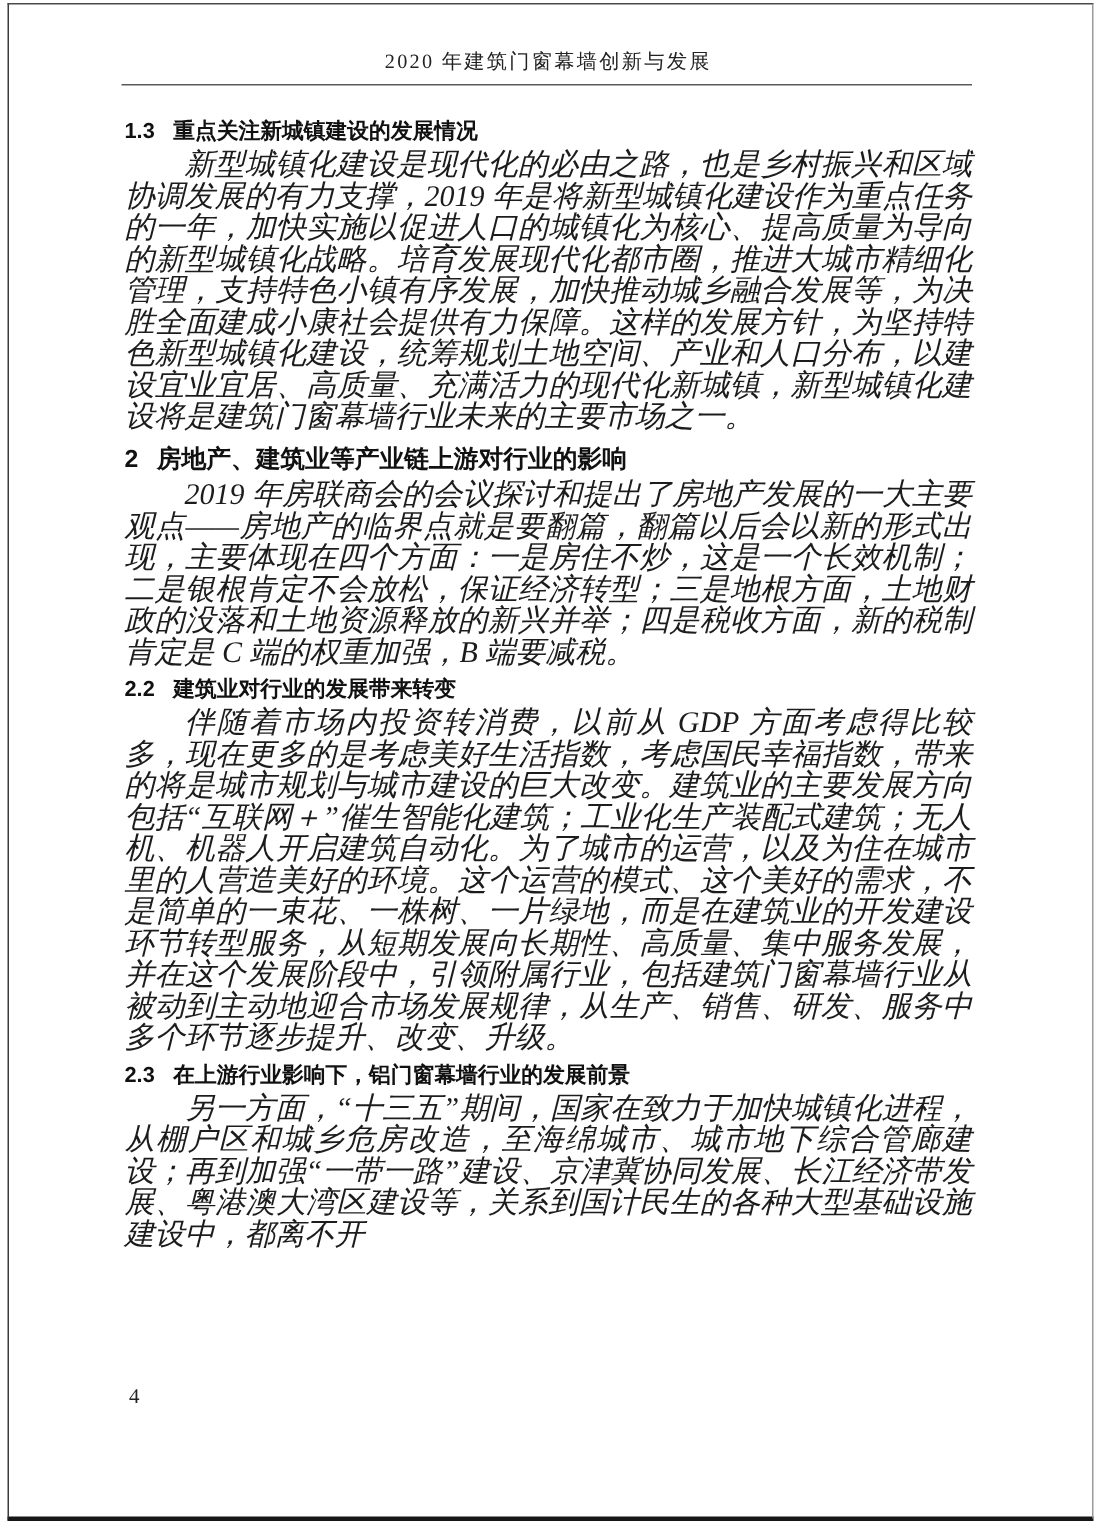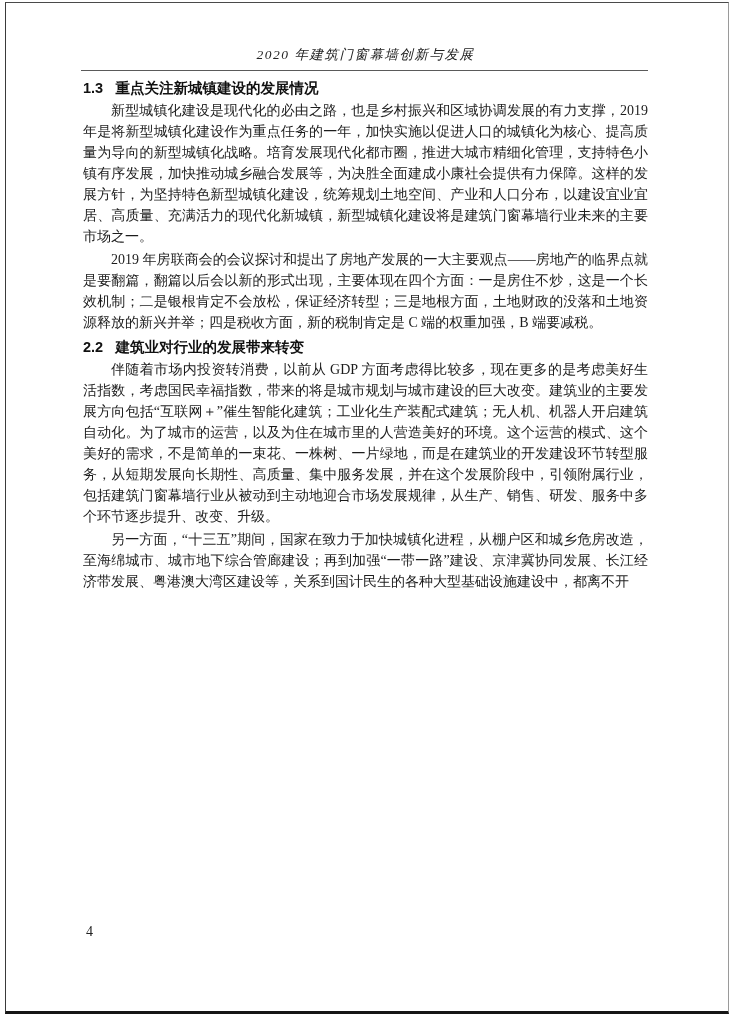--- a/index.html
+++ b/index.html
@@ -27,23 +27,22 @@
     border-bottom: 3px solid #161616;
     pointer-events: none;
   }
   .content {
     position: absolute;
     left: 83px;
     top: 0;
     width: 565px;
   }
   .running-header {
-    margin-top: 46px;
+    margin-top: 32px;
     text-align: center;
-    font-style: italic;
     font-size: 13.5px;
     line-height: 17px;
     letter-spacing: 1.5px;
     color: #222222;
   }
   .header-rule {
     margin-top: 7px;
     margin-left: -2px;
     border-bottom: 1px solid #5a5a5a;
     height: 0;
@@ -54,41 +53,42 @@
     font-weight: bold;
     margin: 0;
   }
   h3.sec {
     font-size: 14.5px;
     line-height: 19px;
     margin-top: 5px;
     margin-bottom: 0;
   }
   h3.sec.first {
-    margin-top: 8px;
+    margin-top: 22px;
   }
   h2.sec {
     font-size: 16.5px;
     line-height: 23px;
     margin-top: 6px;
   }
   .sec-num {
     display: inline-block;
     margin-right: 0.85em;
   }
   h2.sec .sec-num {
     margin-right: 0.75em;
   }
   p.body-para {
     margin: 2px 0 0 0;
-    font-size: 14px;
+    font-size: 20px;
     line-height: 21px;
     text-align: justify;
     text-indent: 2em;
     word-break: break-all;
+    font-style: italic;
   }
   .page-number {
     position: absolute;
     left: 86px;
     top: 924px;
     font-size: 14px;
     color: #222222;
   }
 </style>
 </head>
@@ -99,25 +99,31 @@
 <div class="content">
 
   <div class="running-header">2020 年建筑门窗幕墙创新与发展</div>
   <div class="header-rule"></div>
 
   <h3 class="sec first">
     <span class="sec-num">1.3</span><span>重点关注新城镇建设的发展情况</span>
   </h3>
   <p class="body-para">新型城镇化建设是现代化的必由之路，也是乡村振兴和区域协调发展的有力支撑，2019 年是将新型城镇化建设作为重点任务的一年，加快实施以促进人口的城镇化为核心、提高质量为导向的新型城镇化战略。培育发展现代化都市圈，推进大城市精细化管理，支持特色小镇有序发展，加快推动城乡融合发展等，为决胜全面建成小康社会提供有力保障。这样的发展方针，为坚持特色新型城镇化建设，统筹规划土地空间、产业和人口分布，以建设宜业宜居、高质量、充满活力的现代化新城镇，新型城镇化建设将是建筑门窗幕墙行业未来的主要市场之一。</p>
 
+  <h2 class="sec">
+    <span class="sec-num">2</span><span>房地产、建筑业等产业链上游对行业的影响</span>
+  </h2>
 
   <p class="body-para">2019 年房联商会的会议探讨和提出了房地产发展的一大主要观点——房地产的临界点就是要翻篇，翻篇以后会以新的形式出现，主要体现在四个方面：一是房住不炒，这是一个长效机制；二是银根肯定不会放松，保证经济转型；三是地根方面，土地财政的没落和土地资源释放的新兴并举；四是税收方面，新的税制肯定是 C 端的权重加强，B 端要减税。</p>
 
   <h3 class="sec">
     <span class="sec-num">2.2</span><span>建筑业对行业的发展带来转变</span>
   </h3>
   <p class="body-para">伴随着市场内投资转消费，以前从 GDP 方面考虑得比较多，现在更多的是考虑美好生活指数，考虑国民幸福指数，带来的将是城市规划与城市建设的巨大改变。建筑业的主要发展方向包括“互联网＋”催生智能化建筑；工业化生产装配式建筑；无人机、机器人开启建筑自动化。为了城市的运营，以及为住在城市里的人营造美好的环境。这个运营的模式、这个美好的需求，不是简单的一束花、一株树、一片绿地，而是在建筑业的开发建设环节转型服务，从短期发展向长期性、高质量、集中服务发展，并在这个发展阶段中，引领附属行业，包括建筑门窗幕墙行业从被动到主动地迎合市场发展规律，从生产、销售、研发、服务中多个环节逐步提升、改变、升级。</p>
 
+  <h3 class="sec">
+    <span class="sec-num">2.3</span><span>在上游行业影响下，铝门窗幕墙行业的发展前景</span>
+  </h3>
   <p class="body-para">另一方面，“十三五”期间，国家在致力于加快城镇化进程，从棚户区和城乡危房改造，至海绵城市、城市地下综合管廊建设；再到加强“一带一路”建设、京津冀协同发展、长江经济带发展、粤港澳大湾区建设等，关系到国计民生的各种大型基础设施建设中，都离不开</p>
 
 </div>
 
 <div class="page-number">4</div>
 
 </body></html>

